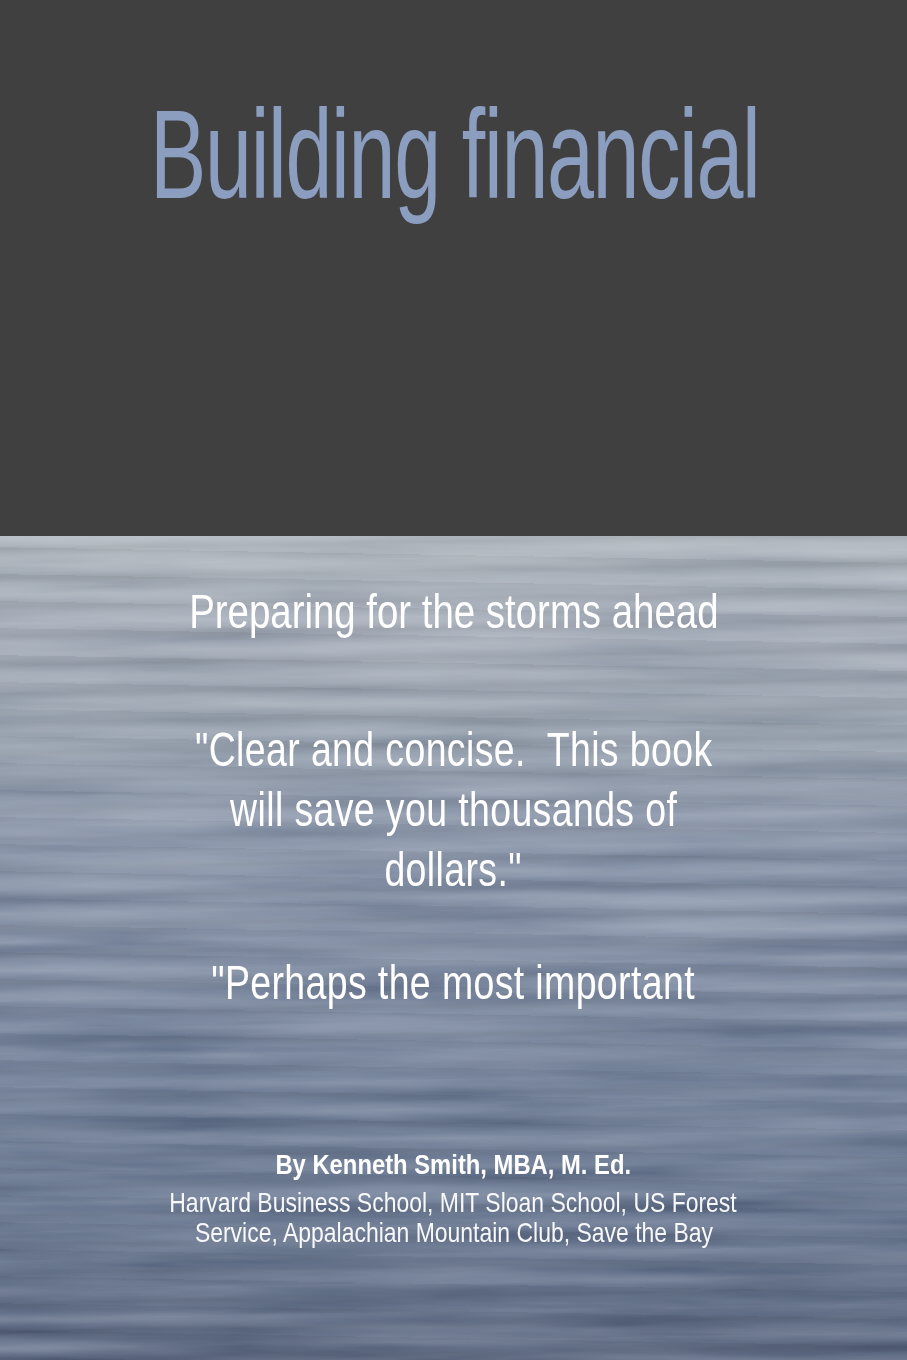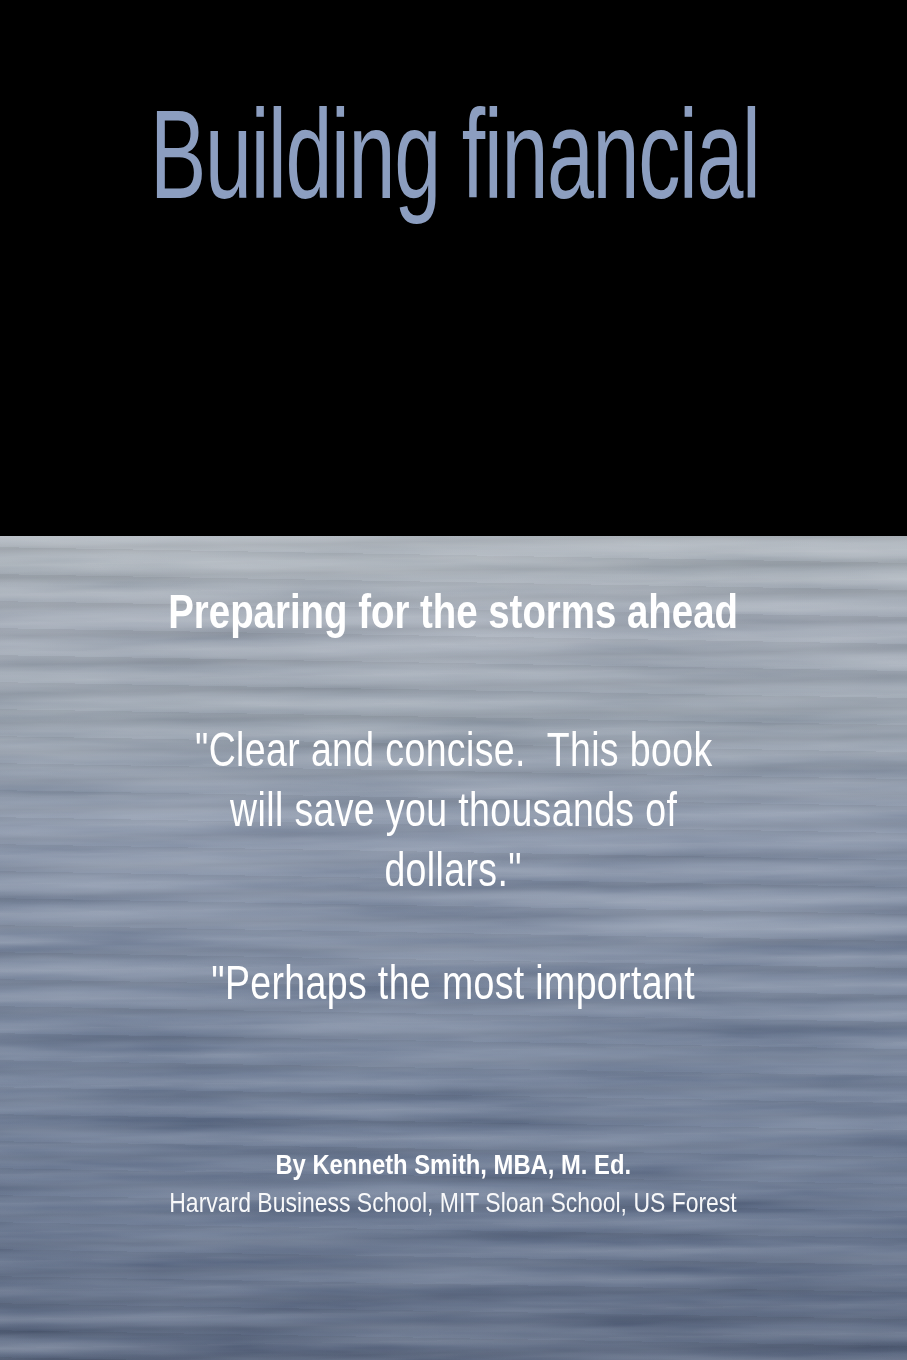--- a/index.html
+++ b/index.html
@@ -15,21 +15,21 @@
     margin: 0 auto;
     overflow: hidden;
     background: #ffffff;
   }
   
   .top-band {
     position: absolute;
     top: 0; left: 0;
     width: 907px;
     height: 536px;
-    background: #000000;
+    background: #404040;
   }
   .title-block {
     position: absolute;
     top: 96px;
     left: 0;
     width: 100%;
     text-align: center;
     color: #8c9ec0;
   }
   .title-line {
@@ -93,21 +93,21 @@
     position: absolute;
     left: 0;
     width: 100%;
     text-align: center;
     color: #ffffff;
   }
   .subtitle {
     top: 584px;
     font-size: 48px;
     line-height: 56px;
-    font-weight: 700;
+    font-weight: 400;
   }
   .subtitle .condense {
     display: inline-block;
     transform: scaleX(0.80);
     transform-origin: 50% 50%;
     white-space: pre-wrap;
   }
   .quote {
     font-size: 48px;
     line-height: 60px;
@@ -192,15 +192,16 @@
   <div class="water-text quote quote-2">
     <span class="line"><span class="condense">"Perhaps the most important</span></span>
   </div>
 
   <div class="water-text byline">
     <span class="condense">By Kenneth Smith, MBA, M. Ed.</span>
   </div>
 
   <div class="water-text affiliations">
     <span class="line"><span class="condense">Harvard Business School, MIT Sloan School, US Forest</span></span>
+    <span class="line"><span class="condense">Service, Appalachian Mountain Club, Save the Bay</span></span>
   </div>
 
 </div>
 
 </body></html>

